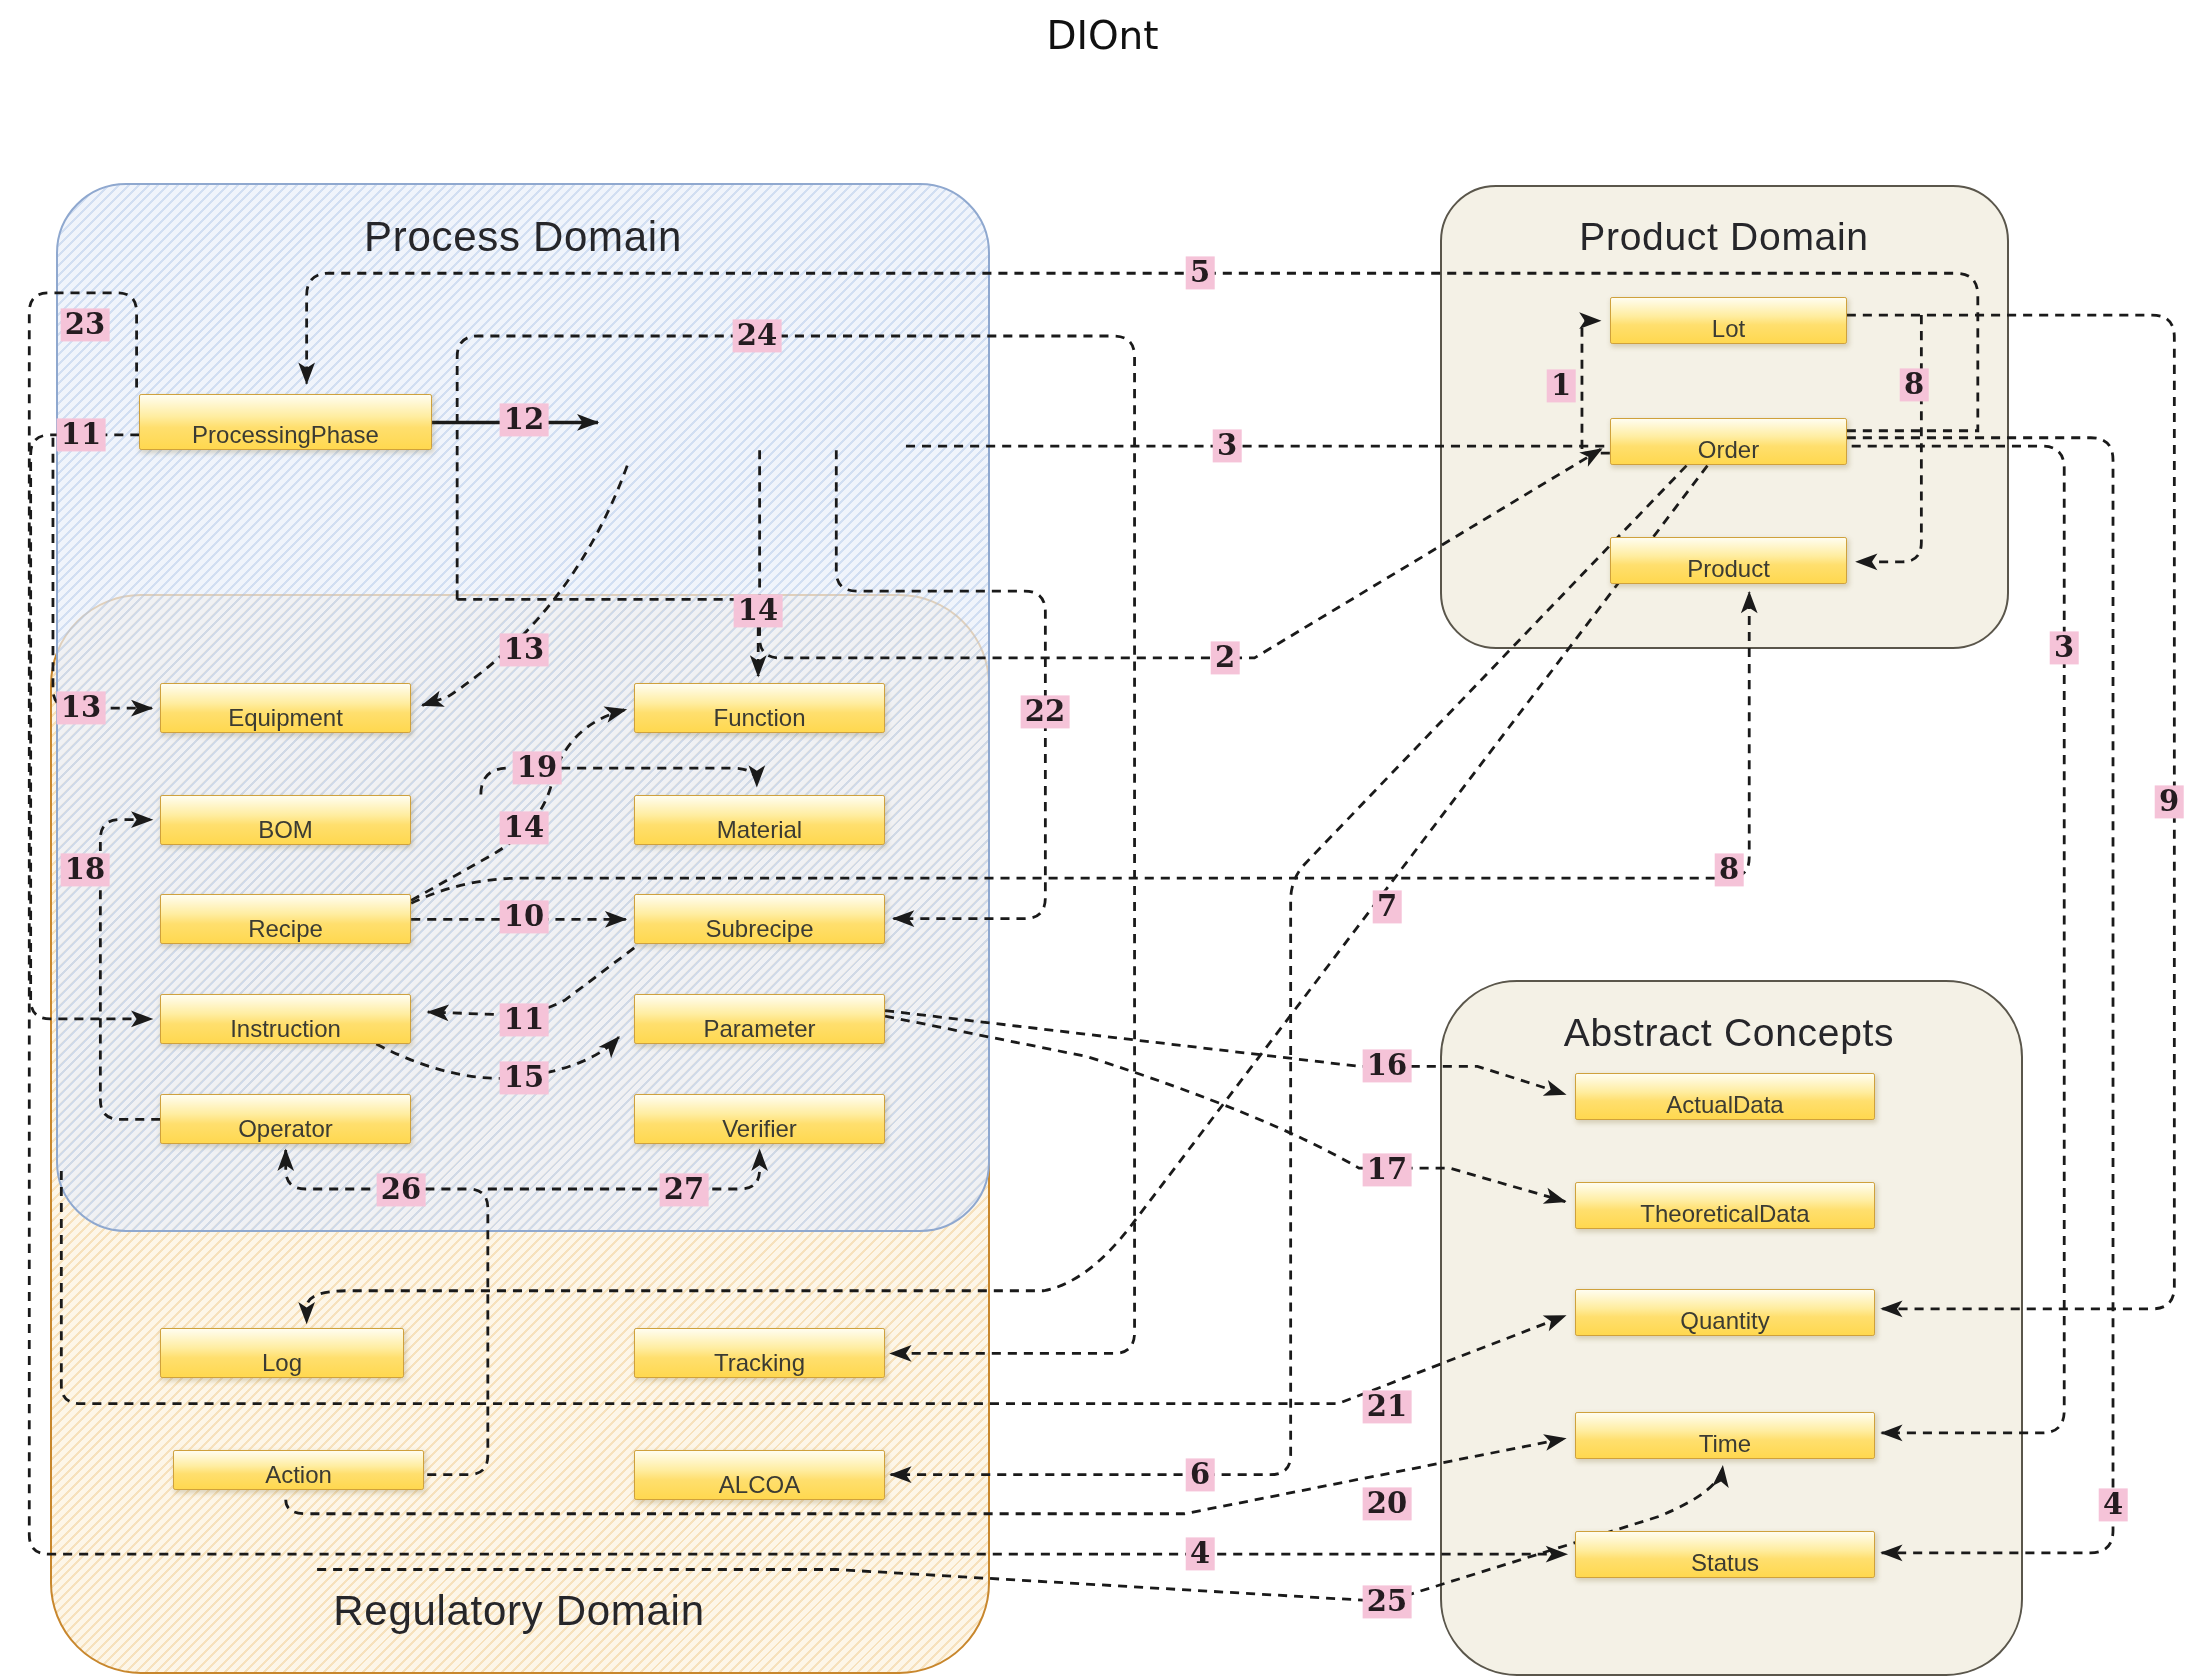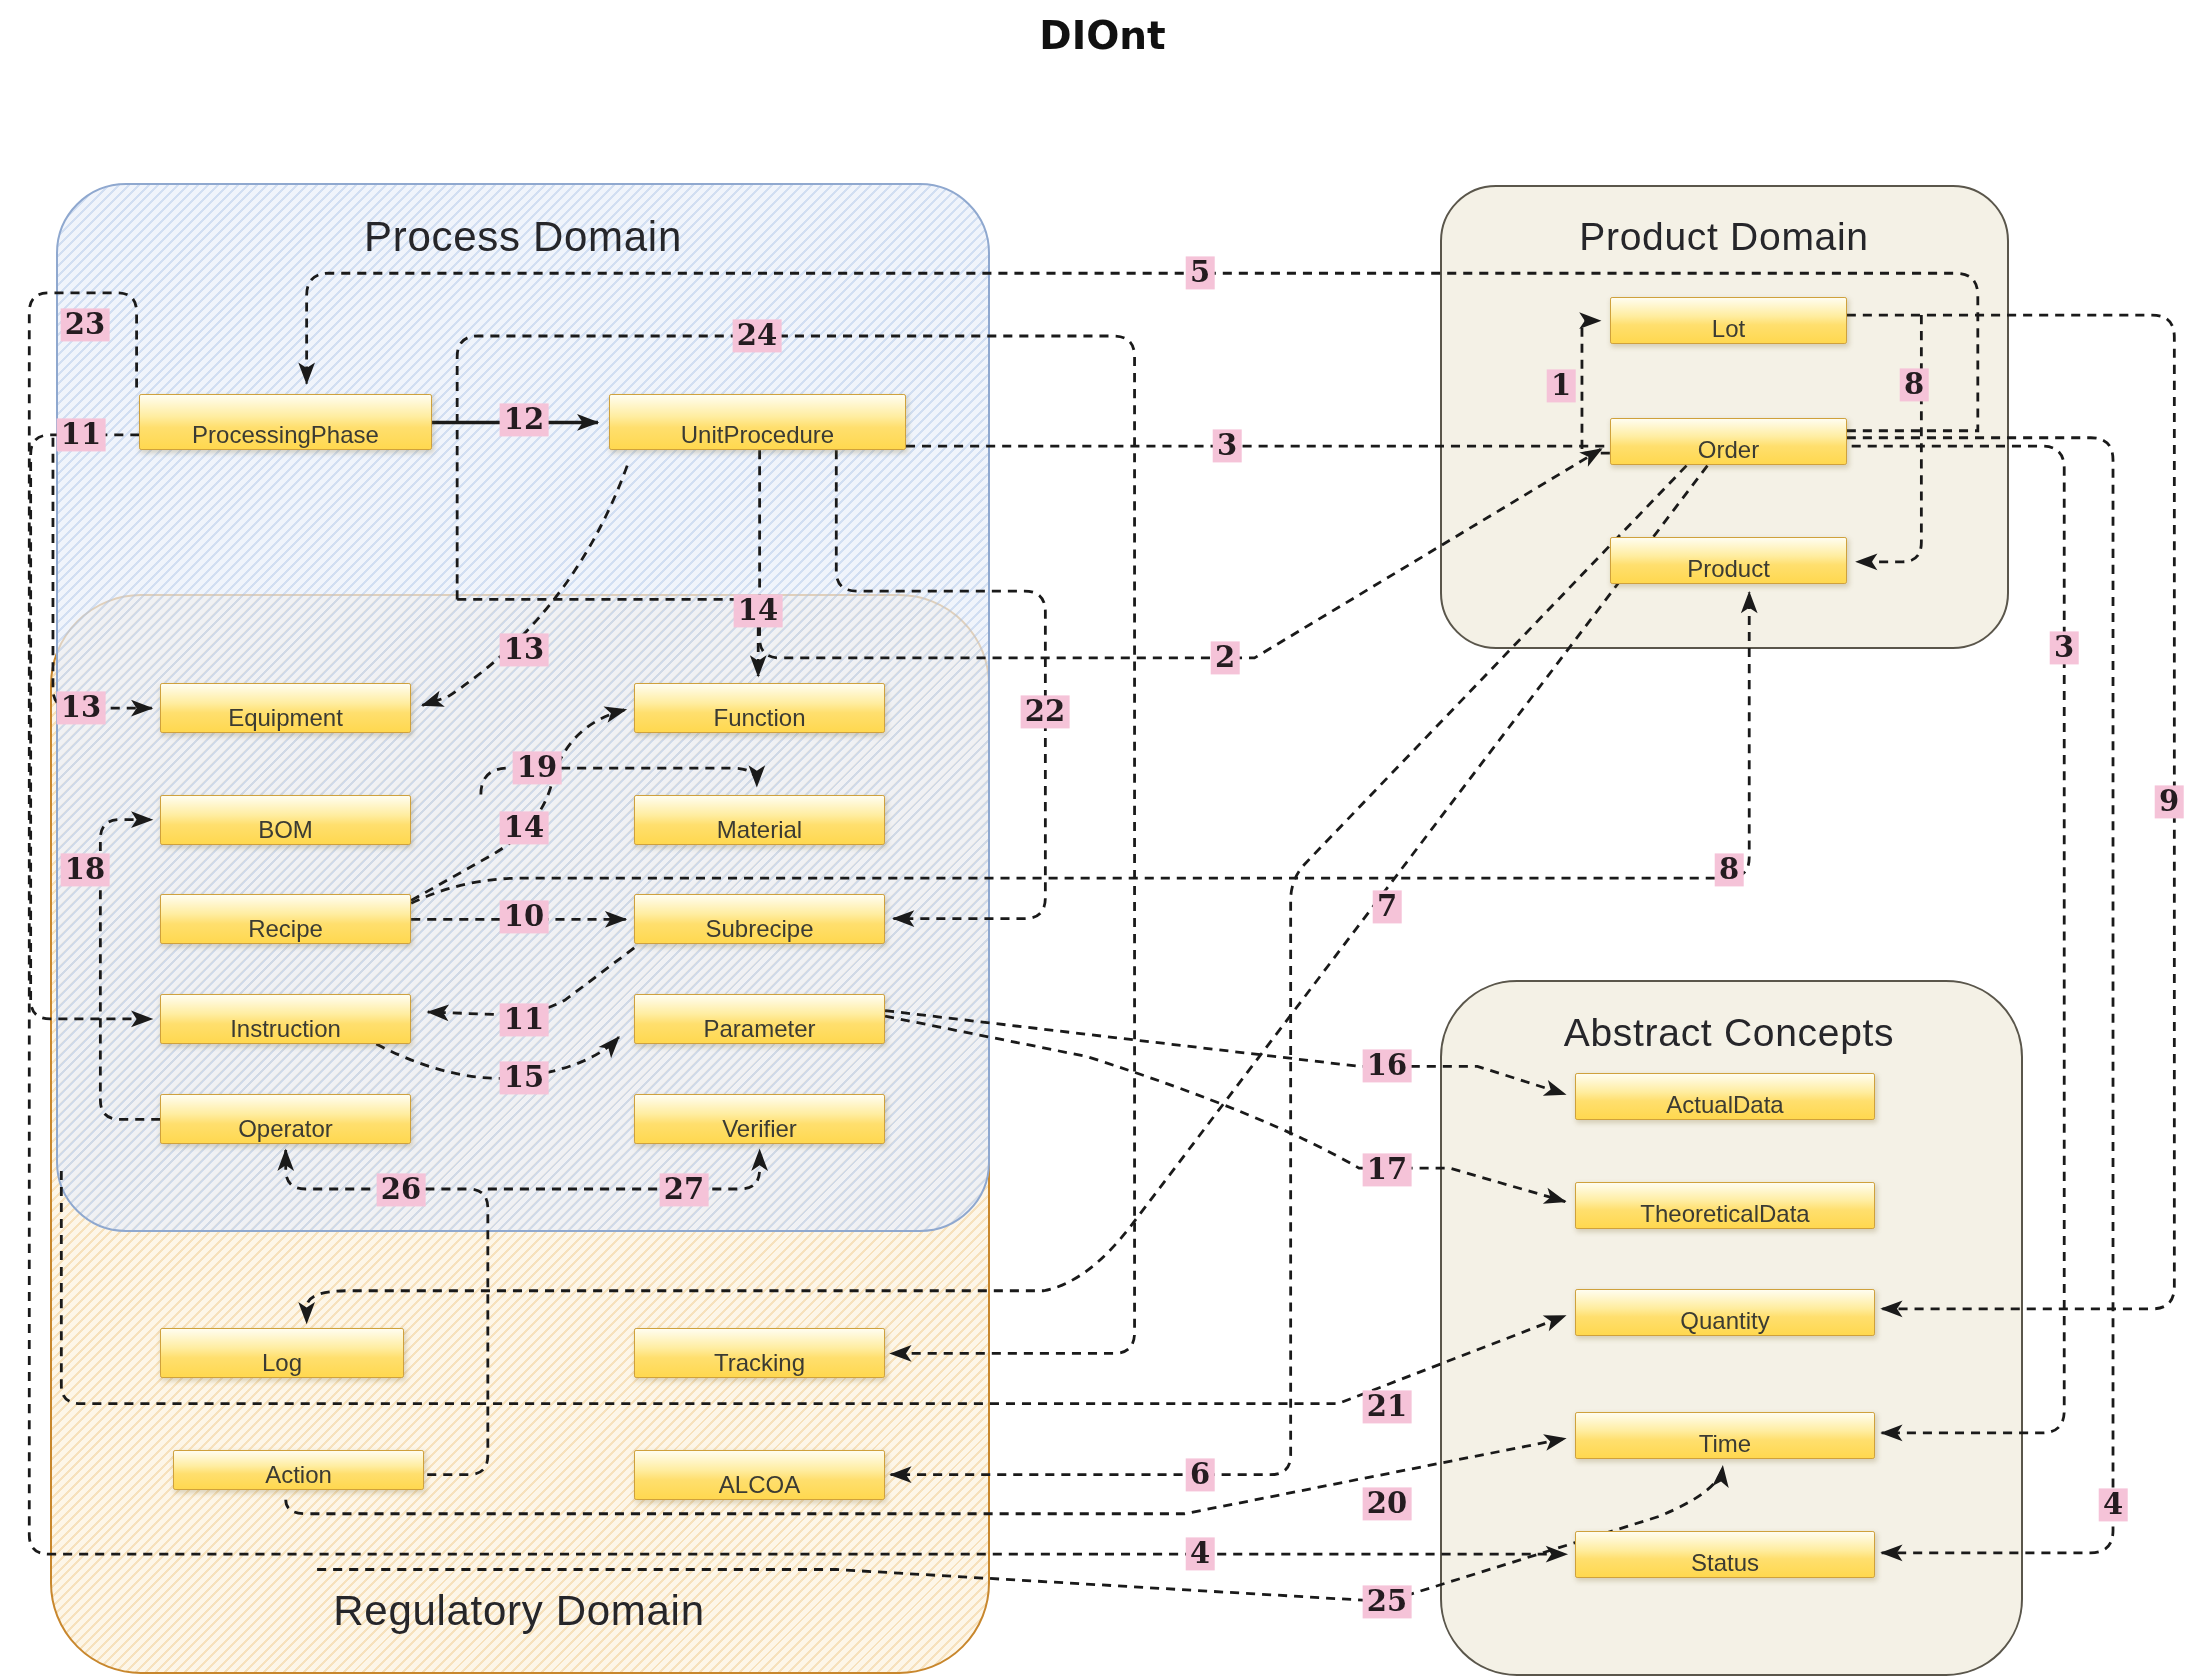--- a/index.html
+++ b/index.html
@@ -1,19 +1,19 @@
 <!DOCTYPE html>
 <html style="font-size:11px"><head>
 <meta charset="utf-8">
 <style>
   html,body{margin:0;padding:0;background:#ffffff;}
   body{width:2205px;height:1679px;position:relative;font-family:"Liberation Sans",sans-serif;}
   #canvas{position:absolute;inset:0;width:2205px;height:1679px;overflow:hidden;}
   .page-title{position:absolute;left:0;top:12.5px;width:2205px;text-align:center;
-    font-family:"DejaVu Sans",sans-serif;font-weight:bold;font-size:39px;color:#111;z-index:5;}
+    font-family:"DejaVu Sans",sans-serif;font-weight:normal;font-size:39px;color:#111;z-index:5;}
   .domain{position:absolute;box-sizing:border-box;z-index:1;}
   .fill-process{background:
      repeating-linear-gradient(135deg, rgba(164,190,228,0.40) 0 2.1px, rgba(255,255,255,0) 2.1px 7px),
      rgba(233,240,250,0.70);}
   .fill-regulatory{background:
      repeating-linear-gradient(135deg, rgba(233,181,96,0.32) 0 2.1px, rgba(255,255,255,0) 2.1px 7px),
      rgba(253,246,231,0.95);}
   .fill-plain{background:#f4f1e6;}
   .domain-label{position:absolute;transform:translate(-50%,-50%);white-space:nowrap;
      color:#26262a;z-index:2;letter-spacing:0.7px;}
@@ -74,23 +74,20 @@
       <path d="M 1270 1450 L 1950 1530 H 2120 L 2246 1570" fill="none" stroke="#1a1a1a" stroke-width="4" stroke-dasharray="13 10" marker-end="url(#arr)"></path>
       <path d="M 1270 1458 L 1560 1516 Q 1820 1600 1950 1676 H 2080 L 2246 1724" fill="none" stroke="#1a1a1a" stroke-width="4" stroke-dasharray="13 10" marker-end="url(#arr)"></path>
       <path d="M 2420 668 L 1872 1240 Q 1852 1262 1852 1292 V 2088 Q 1852 2116 1822 2116 H 1278" fill="none" stroke="#1a1a1a" stroke-width="4" stroke-dasharray="13 10" marker-end="url(#arr)"></path>
       <path d="M 2450 668 L 1622 1760 Q 1560 1840 1498 1852 H 500 Q 440 1852 440 1876 V 1898" fill="none" stroke="#1a1a1a" stroke-width="4" stroke-dasharray="13 10" marker-end="url(#arr)"></path>
       <path d="M 410 2152 Q 410 2172 440 2172 H 1700 L 2246 2064" fill="none" stroke="#1a1a1a" stroke-width="4" stroke-dasharray="13 10" marker-end="url(#arr)"></path>
       <path d="M 88 1680 V 1988 Q 88 2014 116 2014 H 1920 L 2246 1888" fill="none" stroke="#1a1a1a" stroke-width="4" stroke-dasharray="13 10" marker-end="url(#arr)"></path>
       <path d="M 455 2252 H 1200 L 1990 2298 L 2380 2176 Q 2468 2140 2472 2104" fill="none" stroke="#1a1a1a" stroke-width="4" stroke-dasharray="13 10" marker-end="url(#arr)"></path>
     </svg>
     <div class="node" style="left: 139px; top: 394px; width: 293px; height: 56px;">
       <span>ProcessingPhase</span>
-    </div>
-    <div class="node" style="left: 609px; top: 394px; width: 297px; height: 56px;">
-      <span>UnitProcedure</span>
     </div>
     <div class="node" style="left: 160px; top: 683px; width: 251px; height: 50px;">
       <span>Equipment</span>
     </div>
     <div class="node" style="left: 634px; top: 683px; width: 251px; height: 50px;">
       <span>Function</span>
     </div>
     <div class="node" style="left: 160px; top: 795px; width: 251px; height: 50px;">
       <span>BOM</span>
     </div>

